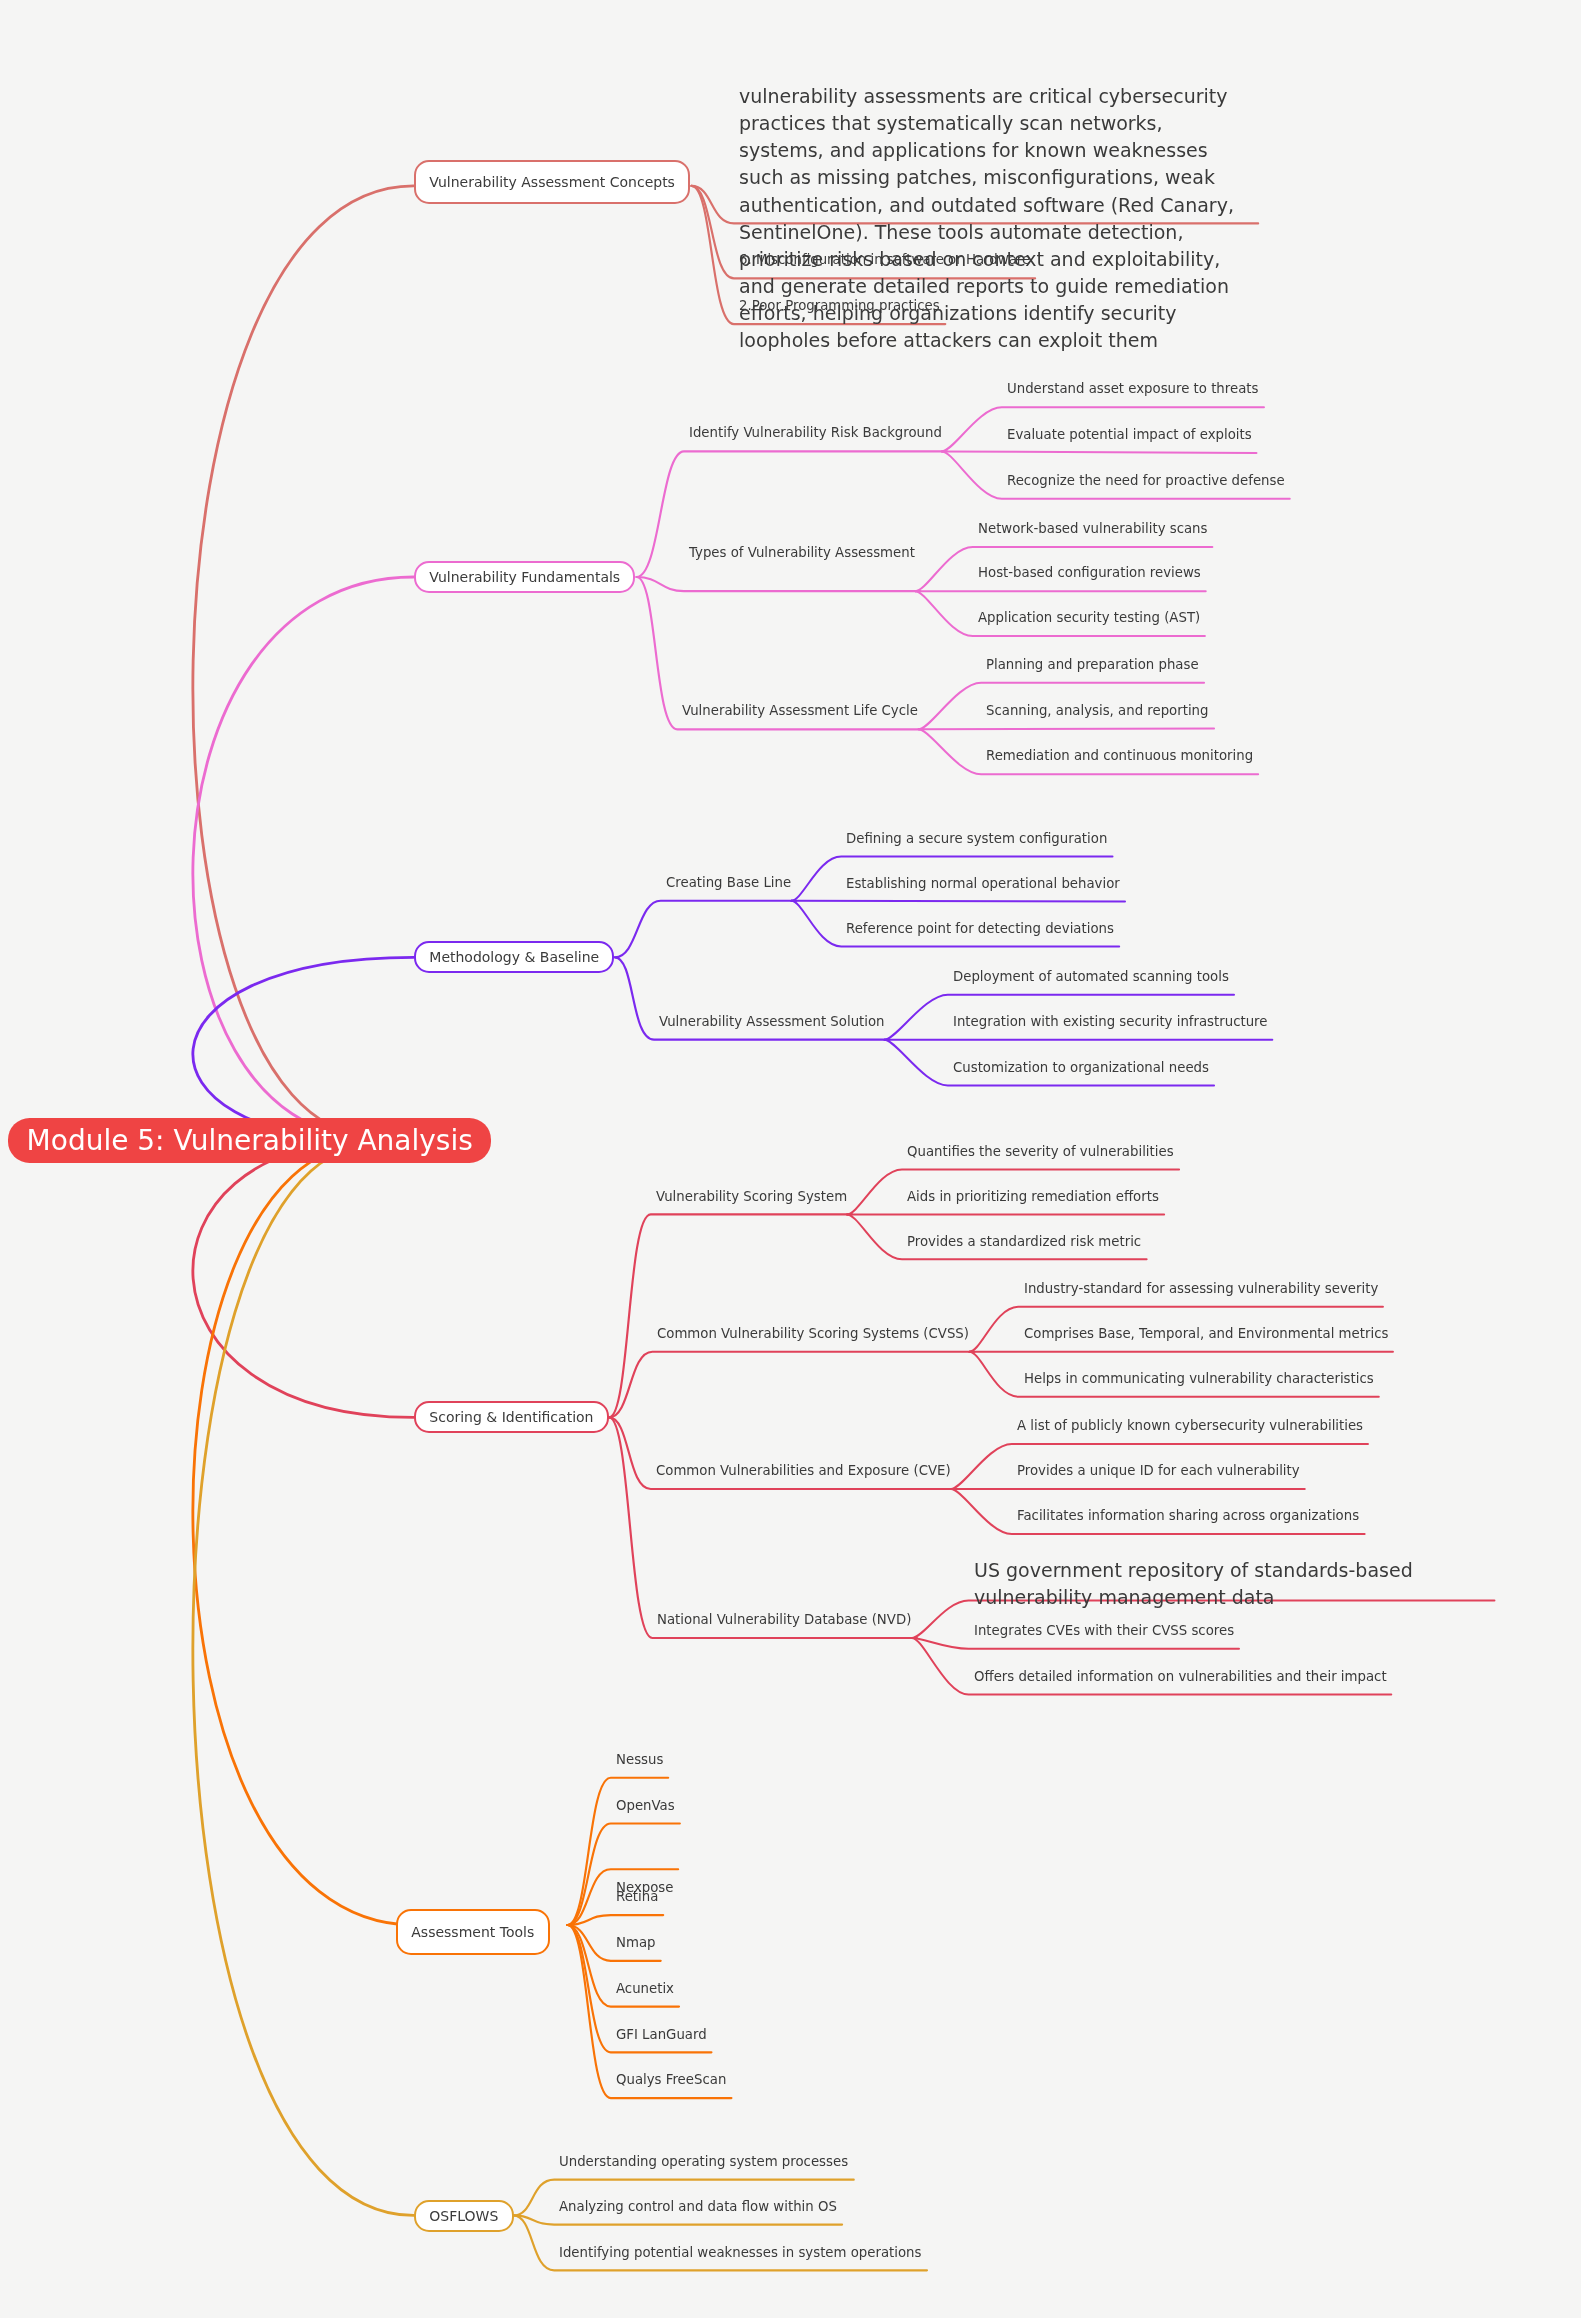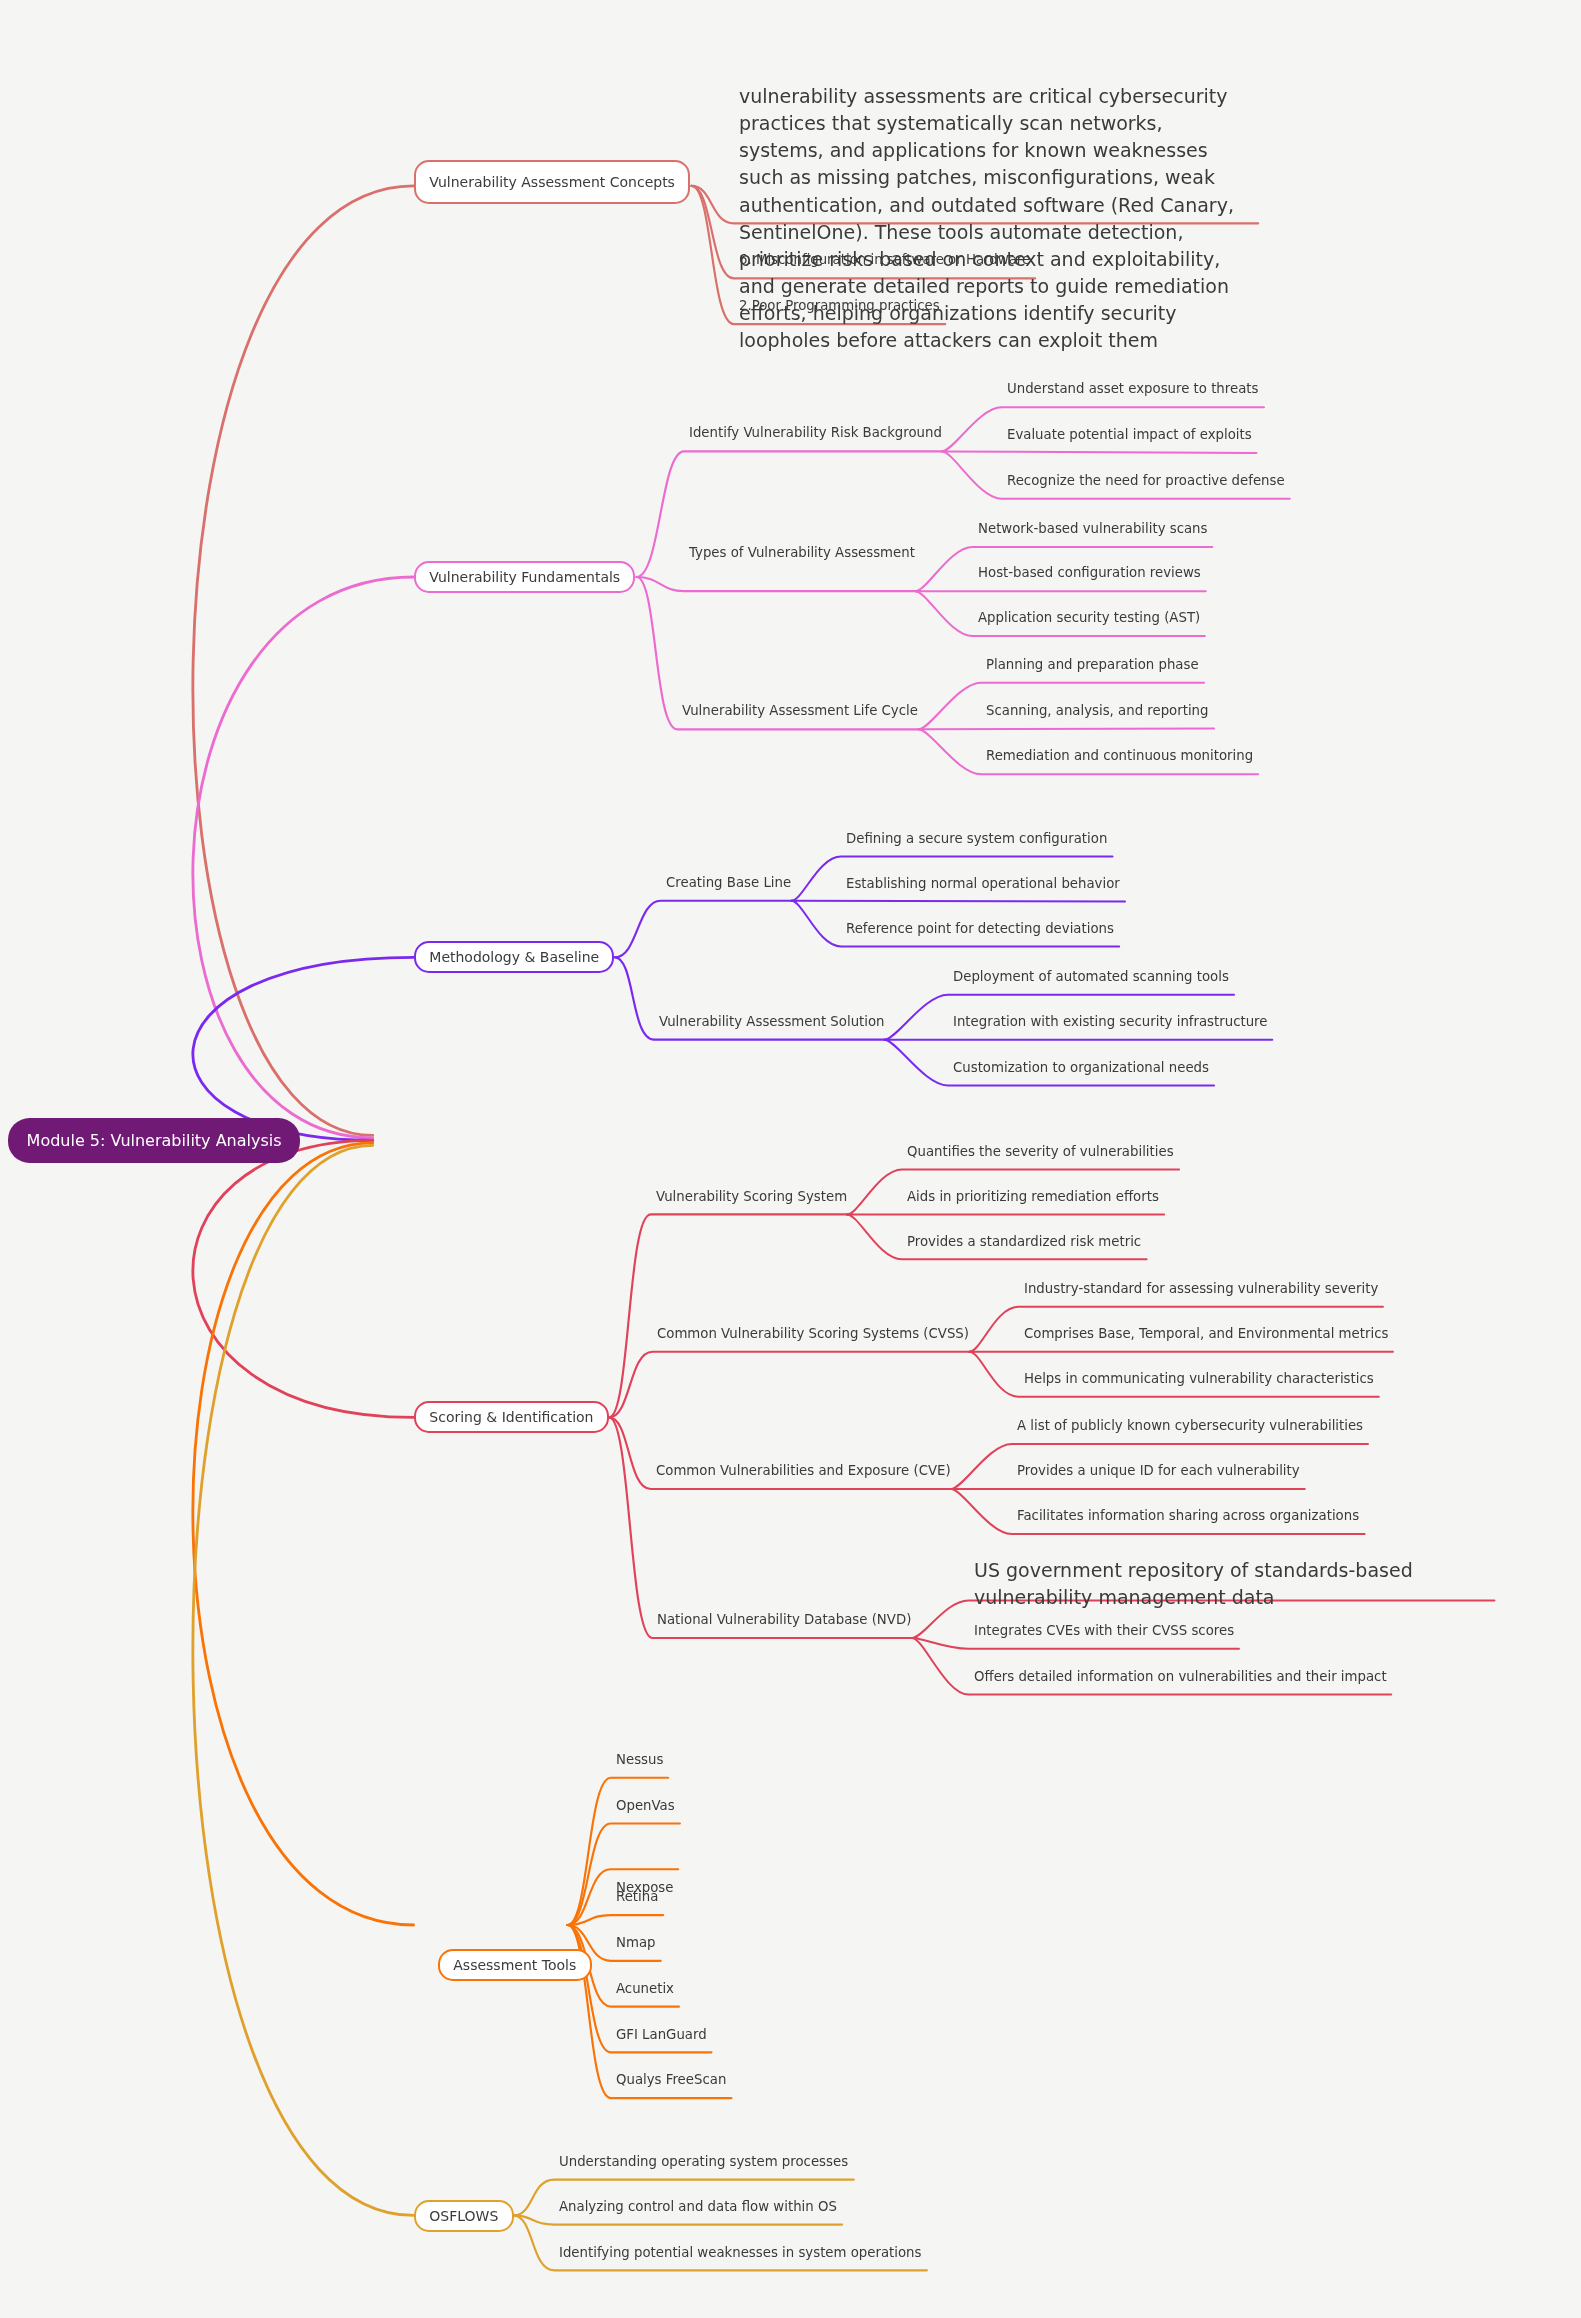--- a/index.html
+++ b/index.html
@@ -9,22 +9,22 @@
     font-family:"DejaVu Sans", sans-serif;
     overflow:hidden;
   }
   #map{position:relative;width:1581px;height:2319px;}
   svg.links{position:absolute;top:0;left:0;width:1581px;height:2319px;pointer-events:none;}
 
   .node{position:absolute;box-sizing:border-box;}
 
   
   .root{
-    background:#701a75;color:#ffffff;border-radius:21.6px;
-    font-size:16px;line-height:1;
+    background:#ef4444;color:#ffffff;border-radius:21.6px;
+    font-size:28px;line-height:1;
     display:flex;align-items:center;justify-content:center;
     padding:0 18.3px;white-space:nowrap;
   }
   
   .l1{
     background:#ffffff;border:2.1px solid #000;border-radius:15px;
     font-size:14px;color:#3b3b3b;line-height:1;
     display:flex;align-items:center;justify-content:center;
     padding:0 13.3px;white-space:nowrap;
   }
@@ -138,21 +138,21 @@
       <div class="node lt" style="left: 1024px; top: 1325px;">Comprises Base, Temporal, and Environmental metrics</div>
       <div class="node lt" style="left: 1024px; top: 1370px;">Helps in communicating vulnerability characteristics</div>
       <div class="node lt" style="left: 656px; top: 1462px;">Common Vulnerabilities and Exposure (CVE)</div>
       <div class="node lt" style="left: 1017px; top: 1417px;">A list of publicly known cybersecurity vulnerabilities</div>
       <div class="node lt" style="left: 1017px; top: 1462px;">Provides a unique ID for each vulnerability</div>
       <div class="node lt" style="left: 1017px; top: 1507px;">Facilitates information sharing across organizations</div>
       <div class="node lt" style="left: 657px; top: 1611px;">National Vulnerability Database (NVD)</div>
       <div class="node para" style="left: 974px; width: 516px; top: 1557px;">US government repository of standards-based vulnerability management data</div>
       <div class="node lt" style="left: 974px; top: 1622px;">Integrates CVEs with their CVSS scores</div>
       <div class="node lt" style="left: 974px; top: 1668px;">Offers detailed information on vulnerabilities and their impact</div>
-      <div class="node l1" style="left: 438px; height: 32px; border-color: rgb(249, 115, 6); top: 1909px; margin-top: 40px;">Assessment Tools</div>
+      <div class="node l1" style="left: 396px; height: 46px; border-color: rgb(249, 115, 6); top: 1909px;">Assessment Tools</div>
       <div class="node lt" style="left: 616px; top: 1751px;">Nessus</div>
       <div class="node lt" style="left: 616px; top: 1797px;">OpenVas</div>
       <div class="node lt" style="left: 616px; top: 1843px; margin-top: 36px;">Nexpose</div>
       <div class="node lt" style="left: 616px; top: 1888px;">Retina</div>
       <div class="node lt" style="left: 616px; top: 1934px;">Nmap</div>
       <div class="node lt" style="left: 616px; top: 1980px;">Acunetix</div>
       <div class="node lt" style="left: 616px; top: 2026px;">GFI LanGuard</div>
       <div class="node lt" style="left: 616px; top: 2071px;">Qualys FreeScan</div>
       <div class="node l1" style="left: 414px; height: 32px; border-color: rgb(223, 161, 43); top: 2200px;">OSFLOWS</div>
       <div class="node lt" style="left: 559px; top: 2153px;">Understanding operating system processes</div>

